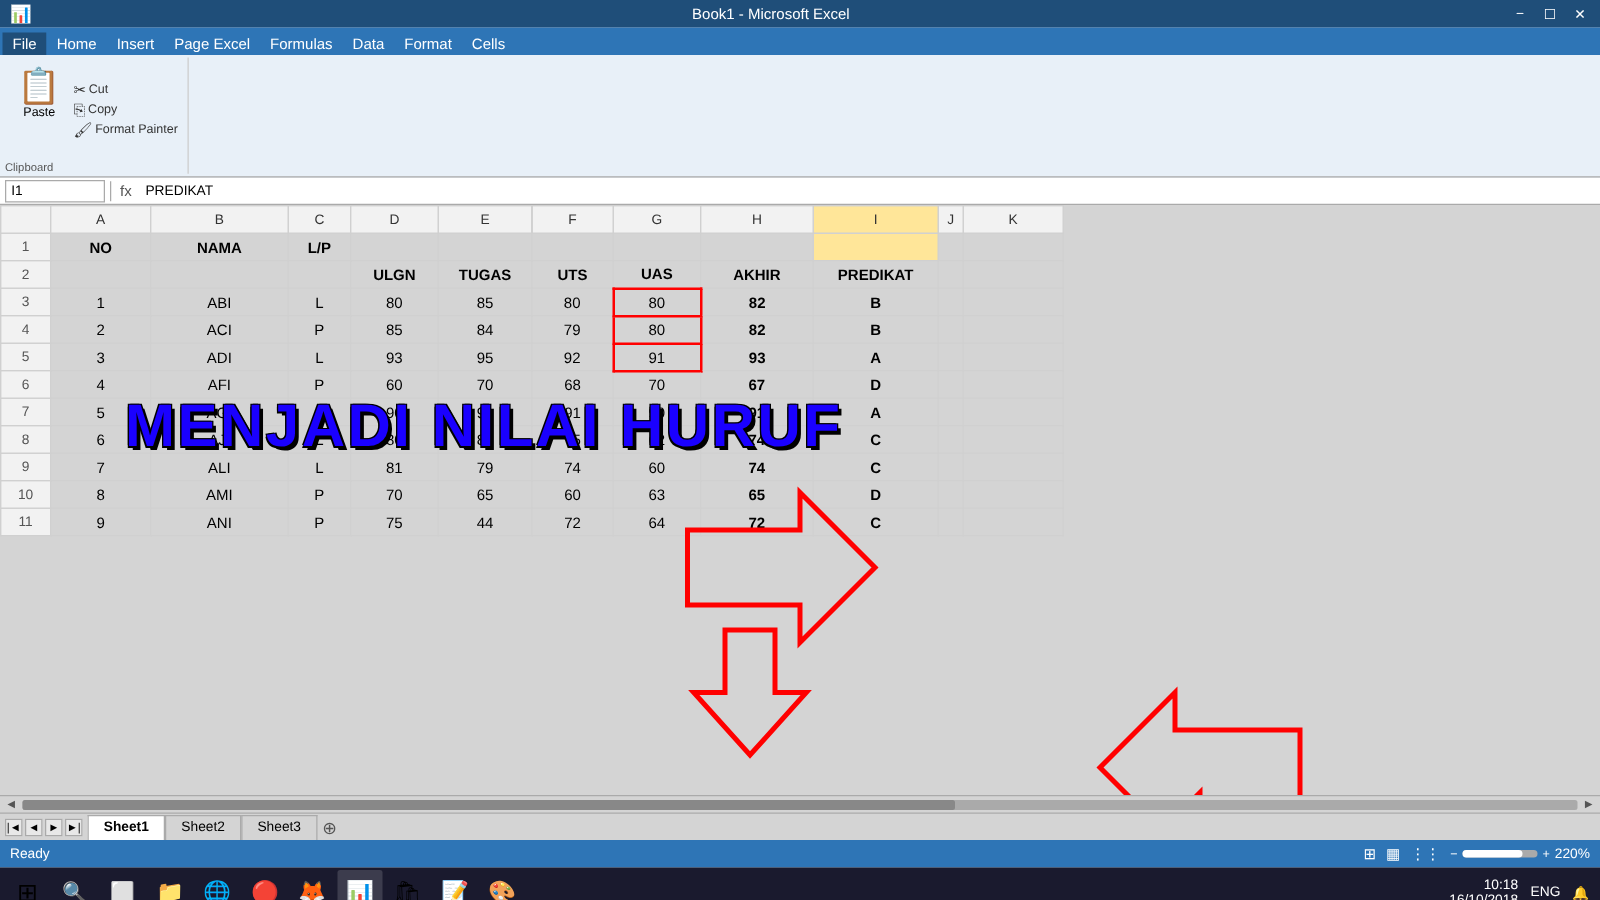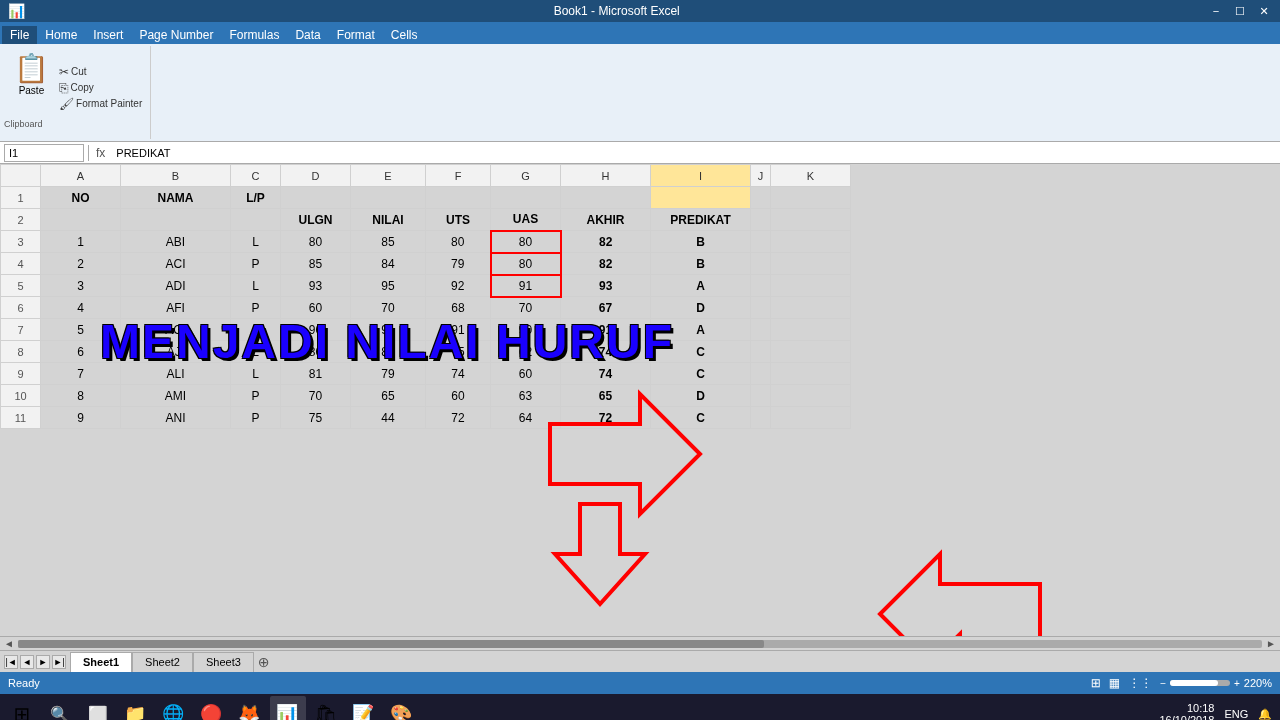--- a/index.html
+++ b/index.html
@@ -275,21 +275,21 @@
     <span class="title-btn">−</span>
     <span class="title-btn">☐</span>
     <span class="title-btn">✕</span>
   </div>
 </div>
 
 <div class="menu-bar">
   <span class="menu-item active">File</span>
   <span class="menu-item">Home</span>
   <span class="menu-item">Insert</span>
-  <span class="menu-item">Page Number</span>
+  <span class="menu-item">Page Excel</span>
   <span class="menu-item">Formulas</span>
   <span class="menu-item">Data</span>
   <span class="menu-item">Format</span>
   <span class="menu-item">Cells</span>
 </div>
 
 <div class="ribbon" style="position:relative;">
   <div class="clipboard-group" style="flex-direction:row;align-items:stretch;padding-bottom:14px;">
     <div class="paste-btn">
       <span class="paste-icon">📋</span>
@@ -303,21 +303,21 @@
       <div class="clip-btn">
         <span class="clip-btn-icon">⎘</span>
         <span>Copy</span>
       </div>
       <div class="clip-btn">
         <span class="clip-btn-icon">🖌</span>
         <span>Format Painter</span>
       </div>
     </div>
   </div>
-  <div style="font-size:9px;color:#555;position:absolute;bottom:12px;left:4px;">Clipboard</div>
+  <div style="font-size:9px;color:#555;position:absolute;bottom:2px;left:4px;">Clipboard</div>
 
   <div class="ribbon-overlay">
     
   </div>
 
 </div>
 
 <div class="formula-bar">
   <input class="name-box" readonly="" value="I1" style="">
   <div class="formula-divider"></div>
@@ -373,21 +373,21 @@
             <td class="col-i bold" style="background: rgb(255, 230, 153);"></td>
             <td style="width: 20px;"></td>
             <td class="col-k"></td>
           </tr>
           <tr>
             <td class="row-num">2</td>
             <td class="col-a bold"></td>
             <td class="col-b bold"></td>
             <td class="col-c bold"></td>
             <td class="col-d bold">ULGN</td>
-            <td class="col-e bold">NILAI</td>
+            <td class="col-e bold">TUGAS</td>
             <td class="col-f bold">UTS</td>
             <td class="col-g bold">UAS</td>
             <td class="col-h bold">AKHIR</td>
             <td class="col-i bold">PREDIKAT</td>
             <td style="width: 20px;"></td>
             <td class="col-k"></td>
           </tr>
           <tr>
             <td class="row-num">3</td>
             <td class="col-a">1</td>

